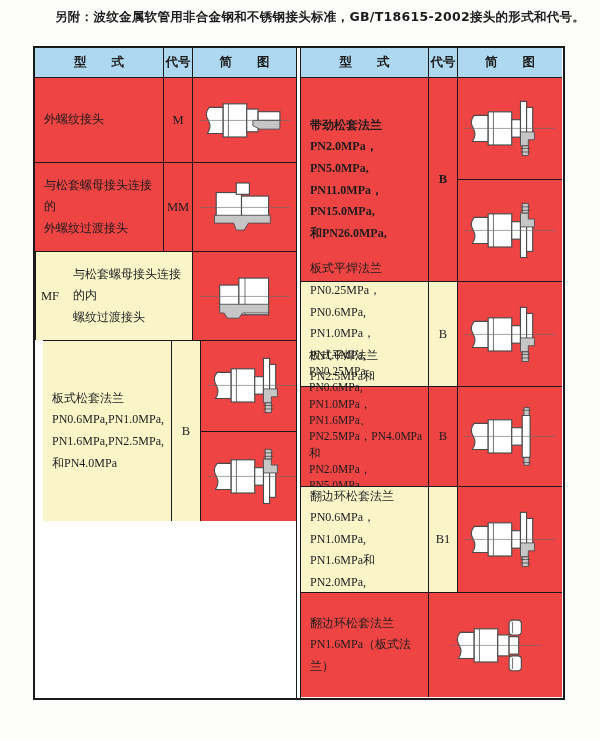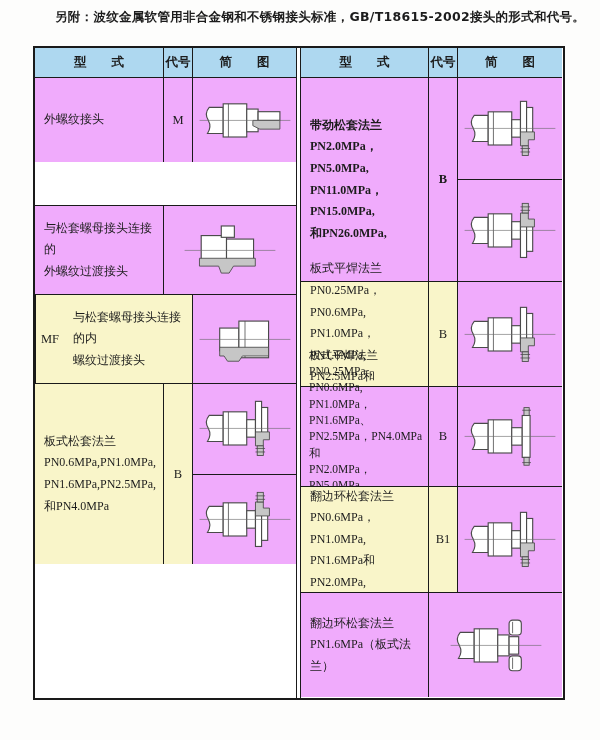--- a/index.html
+++ b/index.html
@@ -27,40 +27,40 @@
     position:absolute;left:33px;top:46px;width:532px;height:654px;
     border:2px solid var(--border);
     background:#fff;
     display:flex;flex-direction:row;
   }
   .half{width:261px;height:100%;display:flex;flex-direction:column;}
   .mid-divider{width:5px;height:100%;background:#fff;
     border-left:1.5px solid var(--border);border-right:1.5px solid var(--border);}
   .row{display:flex;width:100%;}
   .row + .row{border-top:1.5px solid var(--border);}
-  .cell{height:100%;background:#f0abfc;display:flex;flex-direction:column;justify-content:center;}
+  .cell{height:100%;background:#ef4444;display:flex;flex-direction:column;justify-content:center;}
   .c-type{width:128px;padding:4px 4px 4px 9px;
     font-family:"Liberation Serif","DejaVu Serif",serif;
     font-size:12px;line-height:1.8;white-space:pre-line;}
   .c-code{width:29px;border-left:1.5px solid var(--border);
     align-items:center;text-align:center;
     font-family:"Liberation Serif","DejaVu Serif",serif;font-size:12.5px;}
   .c-diag{flex:1;border-left:1.5px solid var(--border);padding:0;}
   .half-right .c-type{width:127px;}
   .hl{background:var(--hl-bg);}
   .hdr{height:29px;background:var(--header-bg);}
   .hdr .cell{background:var(--header-bg);justify-content:center;}
   .hdr .c-type,.hdr .c-code,.hdr .c-diag{
     font-family:"DejaVu Sans","Liberation Sans",sans-serif;
     font-weight:bold;font-size:12.5px;text-align:center;align-items:center;
     padding:0;line-height:1;white-space:nowrap;}
   .tight .c-type{line-height:1.42;font-size:11.5px;padding-left:8px;}
   
-  .l-r1{height:85px;} .l-r2{height:88px;} .l-r3{height:89px;margin-top:43px;}
-  .l-r4{height:89px;} .l-r5{height:88px;} .l-r6{height:181px;}
+  .l-r1{height:85px;} .l-r2{height:88px;} .l-r3{height:89px;}
+  .l-r4{height:89px;} .l-r5{height:88px;} .l-r6{height:181px;margin-left:8px;}
   
   .r-r1{height:204px;font-weight:bold;} .r-r2{height:105px;} .r-r3{height:100px;}
   .r-r4{height:106px;} .r-r5{height:105px;}
   
   .c-diag{display:flex;flex-direction:column;}
   .dslot{flex:1;display:flex;align-items:center;justify-content:center;overflow:hidden;}
   .dslot + .dslot{border-top:1.5px solid var(--border);}
   .dslot svg{width:96px;max-height:92%;}
   svg .s{fill:#ffffff;stroke:#4a4a4a;stroke-width:1.3;}
   svg .h{fill:#c6c6c6;stroke:#4a4a4a;stroke-width:1;}
@@ -98,20 +98,21 @@
                 <line class="cl" x1="3" y1="36" x2="107" y2="36"></line>
               </svg>
             </div>
           </div>
       </div>
 
 
       <div class="row l-r3">
         <div class="cell c-type">与松套螺母接头连接的
 外螺纹过渡接头</div>
+        <div class="cell c-code">MM</div>
         <div class="cell c-diag">
             <div class="dslot">
               <svg viewBox="0 0 110 72" xmlns="http://www.w3.org/2000/svg">
                 <rect class="s" x="22" y="19" width="29" height="34"></rect>
                 <rect class="s" x="51" y="23" width="31" height="26"></rect>
                 <rect class="s" x="45" y="8" width="15" height="13"></rect>
                 <path class="h" d="M20 45 h64 v9 h-25 l-5 8 h-9 l-3 -8 h-22 z"></path>
                 <line class="cl" x1="3" y1="36" x2="107" y2="36"></line>
               </svg>
             </div>

